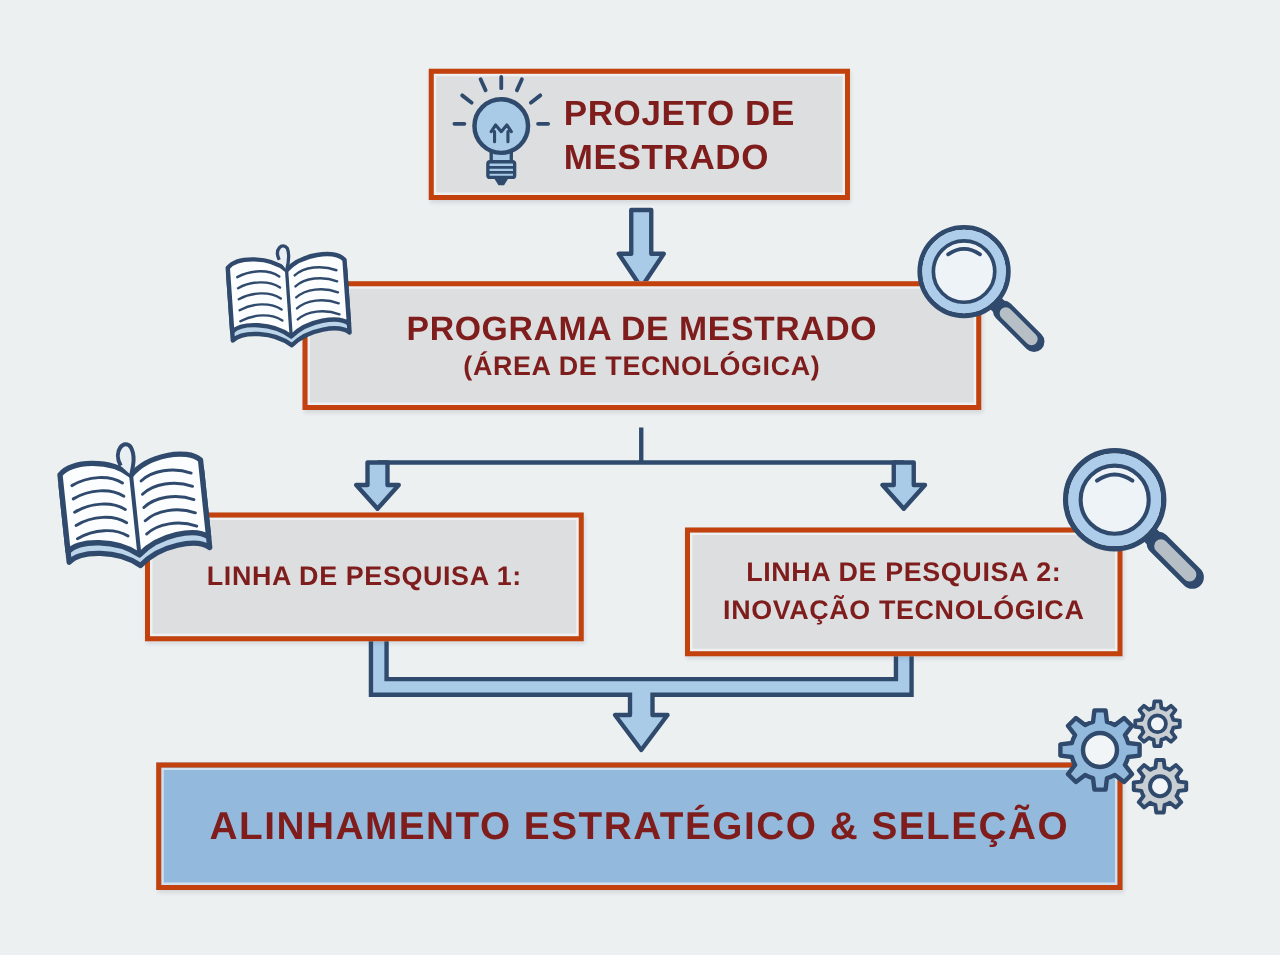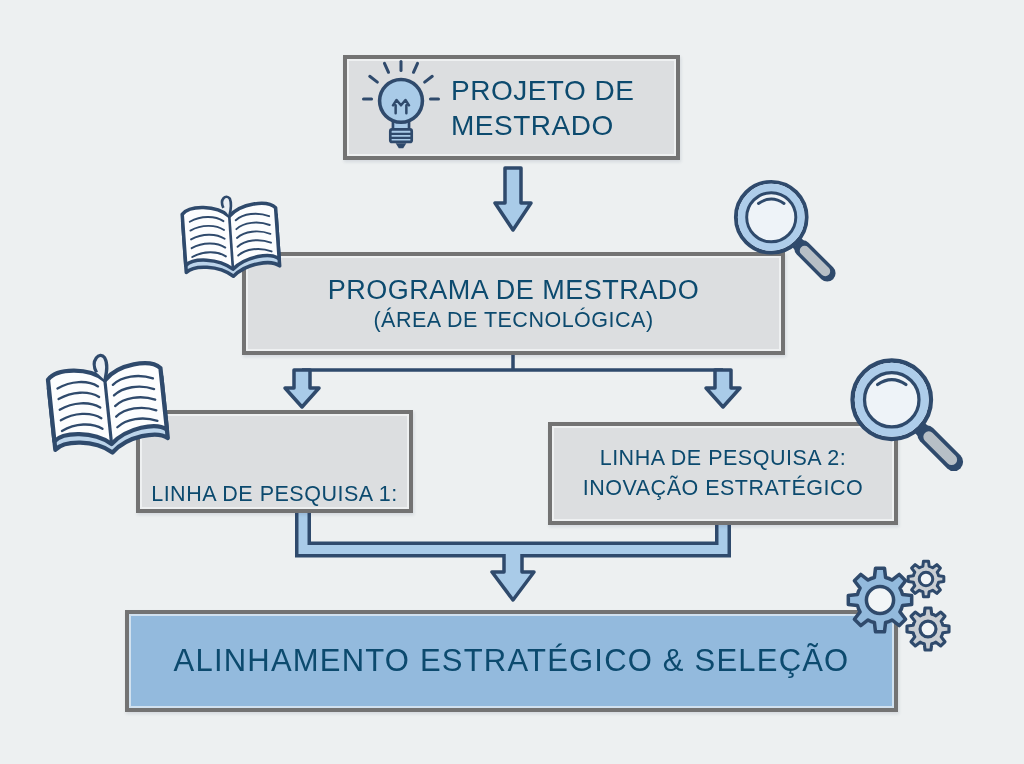--- a/index.html
+++ b/index.html
@@ -4,33 +4,33 @@
 <style>
   html,body{margin:0;padding:0;background:#dfe4e6;}
   .canvas{
     position:relative;width:1024px;height:764px;overflow:hidden;
     background:#edf0f1;
     font-family:"Liberation Sans",sans-serif;
   }
   .connectors{position:absolute;left:0;top:0;z-index:1;}
   .node{
     position:absolute;box-sizing:border-box;z-index:2;
-    background:#dcdee0;border:4px solid #737373;
+    background:#dcdee0;border:4px solid #c2410c;
     box-shadow:inset 0 0 0 2px rgba(250,251,252,.6), 1px 2px 3px rgba(40,60,90,.12);
     display:flex;align-items:center;justify-content:center;
-    color:#0c4a6e;font-weight:normal;
+    color:#7f1d1d;font-weight:bold;
   }
   .node .txt{text-align:center;line-height:1.22;letter-spacing:.5px;}
   .node-blue{background:#93badd;}
   #n-projeto{left:343px;top:55px;width:337px;height:105px;justify-content:flex-start;padding-left:12px;}
   #n-projeto .txt{text-align:left;font-size:28px;line-height:1.25;margin-left:8px;}
-  #n-programa{left:242px;top:252px;width:543px;height:103px;}
+  #n-programa{left:242px;top:225px;width:543px;height:103px;}
   #n-programa .l1{font-size:27px;}
   #n-programa .l2{font-size:21.5px;}
-  #n-linha1{left:136px;top:410px;width:277px;height:103px;align-items:flex-end;}
+  #n-linha1{left:116px;top:410px;width:351px;height:103px;}
   #n-linha2{left:548px;top:422px;width:350px;height:103px;}
   #n-linha1 .txt,#n-linha2 .txt{font-size:21.5px;line-height:1.35;}
   #n-alinhamento{left:125px;top:610px;width:773px;height:102px;}
   #n-alinhamento .txt{font-size:31px;letter-spacing:1.2px;}
   .icon{position:absolute;z-index:3;}
   #icon-book1{left:178px;top:194px;transform:rotate(-4deg);}
   #icon-mag1{left:730px;top:176px;}
   #icon-book2{left:44px;top:350px;transform:rotate(-6deg);}
   #icon-mag2{left:846px;top:354px;}
   #icon-gears{left:835px;top:550px;}
@@ -87,21 +87,21 @@
 
   <div class="node" id="n-linha1">
     <div class="txt">
       <div>LINHA DE PESQUISA 1:</div>
     </div>
   </div>
 
   <div class="node" id="n-linha2">
     <div class="txt">
       <div>LINHA DE PESQUISA 2:</div>
-      <div>INOVAÇÃO ESTRATÉGICO</div>
+      <div>INOVAÇÃO TECNOLÓGICA</div>
     </div>
   </div>
 
   <div class="node node-blue" id="n-alinhamento">
     <div class="txt">ALINHAMENTO ESTRATÉGICO &amp; SELEÇÃO</div>
   </div>
 
   <svg class="icon" id="icon-book1" width="106" height="94" viewBox="0 0 120 100">
     <path d="M60,22 C46,8 16,6 7,16 L7,74 C16,66 44,68 60,82 C76,68 104,66 113,74 L113,16 C104,6 74,8 60,22 Z" transform="translate(0,8)" fill="#bcd4ea" stroke="#2f4a6c" stroke-width="4" stroke-linejoin="round"></path>
     <path d="M60,22 C46,8 16,6 7,16 L7,74 C16,66 44,68 60,82 C76,68 104,66 113,74 L113,16 C104,6 74,8 60,22 Z" fill="#fcfdfe" stroke="#2f4a6c" stroke-width="4" stroke-linejoin="round"></path>

